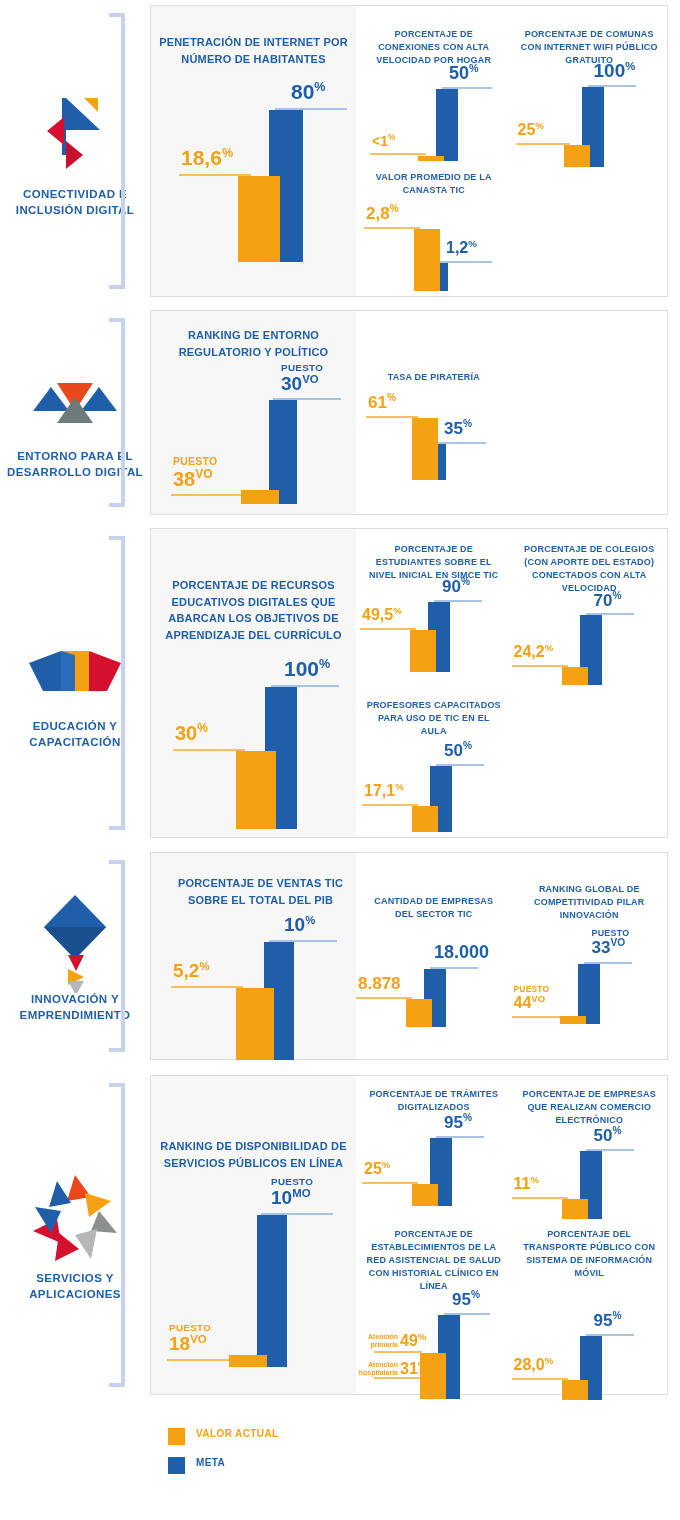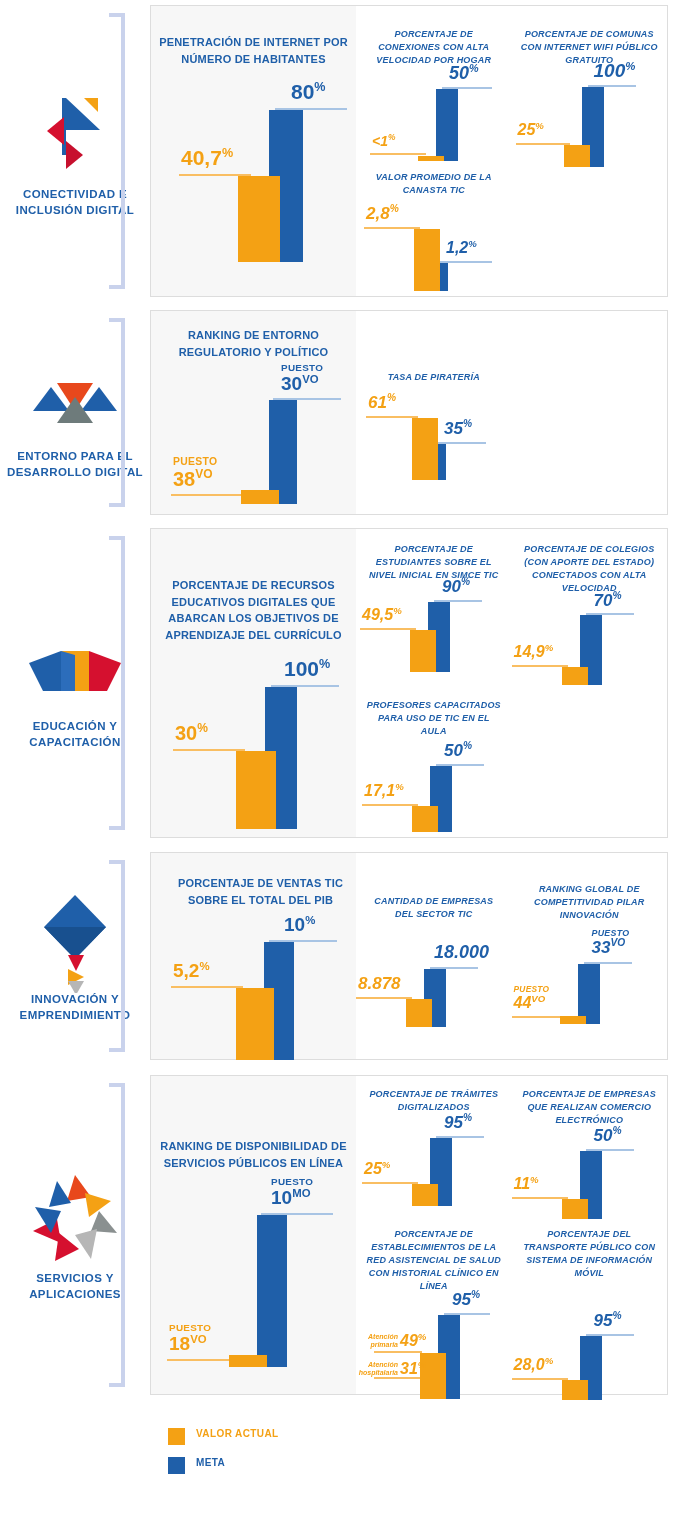--- a/index.html
+++ b/index.html
@@ -27,21 +27,21 @@
     border-radius:0;
   }
 
   
   .card {
     position:relative; flex:1; margin-right:12px;
     border:1px solid #DDDDDD; background:#ffffff; display:flex;
   }
   .panel-left  { width:205px; background:#F7F7F7; position:relative; }
   .panel-right { flex:1; background:#ffffff; position:relative; display:flex; }
-  .sub-col { flex:1; position:relative;font-style:italic; }
+  .sub-col { flex:1; position:relative; }
 
   
   .chart { position:absolute; left:0; width:100%; }
   .chart-title {
     color:#1F5FA9; font-size:9px; font-weight:bold; text-align:center;
     line-height:1.45; letter-spacing:.2px; padding:0 8px;
   }
   .chart-title.big { font-size:11px; line-height:1.5; }
 
   .plot { position:relative; width:100%; }
@@ -95,21 +95,21 @@
       <div class="cat-label">CONECTIVIDAD E INCLUSIÓN DIGITAL</div>
       <div class="bracket"></div>
     </div>
 
     <div class="card">
       <div class="panel-left">
         <div class="chart" style="top:28px;">
           <div class="chart-title big">PENETRACIÓN DE INTERNET POR NÚMERO DE HABITANTES</div>
           <div class="plot" style="height:175px;margin-top:20px;">
             <div class="lead actual" style="left:28px;width:72px;bottom:86px;"></div>
-            <div class="val actual" style="left:30px;bottom:94px;font-size:21px;"><span>40,7</span><span class="sup">%</span></div>
+            <div class="val actual" style="left:30px;bottom:94px;font-size:21px;"><span>18,6</span><span class="sup">%</span></div>
             <div class="bar actual" style="left:87px;width:42px;height:86px;"></div>
             <div class="lead meta" style="left:124px;width:72px;bottom:152px;"></div>
             <div class="val meta" style="left:140px;bottom:160px;font-size:21px;"><span>80</span><span class="sup">%</span></div>
             <div class="bar meta" style="left:118px;width:34px;height:152px;"></div>
           </div>
         </div>
       </div>
 
       <div class="panel-right">
         <div class="sub-col">
@@ -260,21 +260,21 @@
               <div class="bar meta" style="left:74px;width:22px;height:66px;"></div>
             </div>
           </div>
         </div>
 
         <div class="sub-col">
           <div class="chart" style="top:14px;">
             <div class="chart-title">PORCENTAJE DE COLEGIOS (CON APORTE DEL ESTADO) CONECTADOS CON ALTA VELOCIDAD</div>
             <div class="plot" style="height:78px;margin-top:12px;">
               <div class="lead actual" style="left:0px;width:56px;bottom:18px;"></div>
-              <div class="val actual" style="left:2px;bottom:25px;font-size:16px;"><span>14,9</span><span class="sup">%</span></div>
+              <div class="val actual" style="left:2px;bottom:25px;font-size:16px;"><span>24,2</span><span class="sup">%</span></div>
               <div class="bar actual" style="left:50px;width:26px;height:18px;"></div>
               <div class="lead meta" style="left:74px;width:48px;bottom:70px;"></div>
               <div class="val meta" style="left:82px;bottom:77px;font-size:17px;"><span>70</span><span class="sup">%</span></div>
               <div class="bar meta" style="left:68px;width:22px;height:70px;"></div>
             </div>
           </div>
         </div>
       </div>
     </div>
   </div>

